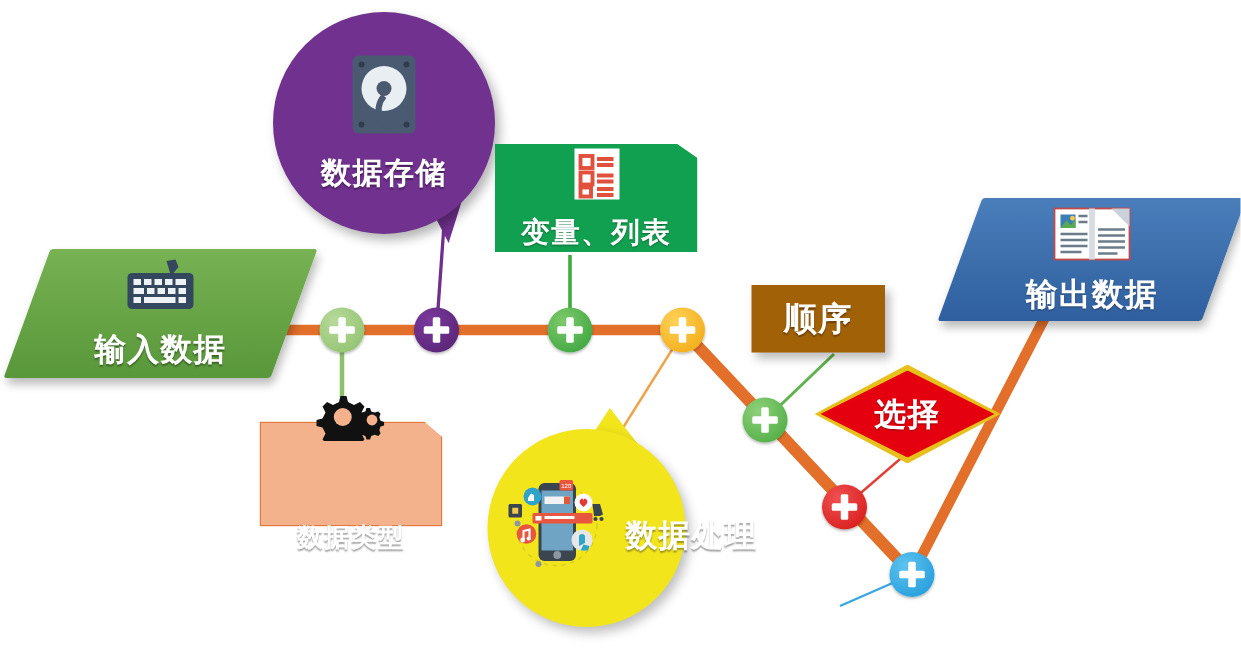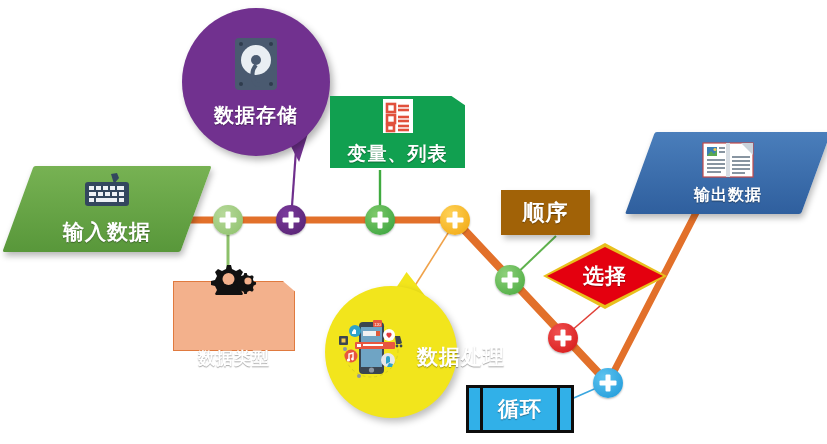--- a/index.html
+++ b/index.html
@@ -28,21 +28,21 @@
       align-items:center;justify-content:center;width:100%;height:100%;}
 
   
   #input-shape{left:18px;top:166px;width:178px;height:86px;}
   #input-shape .inner{background:linear-gradient(180deg,#77b253 0%,#58973a 100%);}
   #input-shape .lbl{font-size:21px;margin-top:2px;}
 
   
   #output-shape{left:640px;top:132px;width:176px;height:82px;}
   #output-shape .inner{background:linear-gradient(180deg,#4a7ebb 0%,#2f5f9e 100%);}
-  #output-shape .lbl{font-size:16px;margin-top:2px;}
+  #output-shape .lbl{font-size:21px;margin-top:2px;}
 
   
   #storage-bubble{left:182px;top:8px;width:148px;height:148px;}
   #storage-bubble .bub{position:absolute;left:0;top:0;width:148px;height:148px;
       border-radius:50%;background:#71318f;box-shadow:3px 4px 7px rgba(0,0,0,.30);}
   #storage-bubble .tail{position:absolute;left:96px;top:108px;width:34px;height:46px;
       background:#71318f;clip-path:polygon(0 0,100% 10%,62% 100%,20% 40%);}
   #storage-bubble .content{position:absolute;left:0;top:0;width:148px;height:148px;
       display:flex;flex-direction:column;align-items:center;justify-content:center;}
   #storage-bubble .lbl{font-size:20px;margin-top:6px;}
@@ -260,25 +260,20 @@
   <div class="shape" id="sequence-box">
     <span class="lbl">顺序</span>
   </div>
 
   <div class="shape" id="selection-diamond">
     <div class="dia"></div>
     <div class="dia2"></div>
     <span class="lbl">选择</span>
   </div>
 
-  <div class="shape" id="loop-box">
-    <div class="bar l"></div>
-    <div class="bar r"></div>
-    <span class="lbl">循环</span>
-  </div>
 
   <div class="shape para" id="output-shape">
     <div class="inner"></div>
     <div class="content">
       <span class="icon">
         <svg width="54" height="38" viewBox="0 0 54 38">
           <rect x="2" y="2" width="24" height="34" fill="#ffffff" stroke="#c34a4a" stroke-width="1.2"></rect>
           <rect x="28" y="2" width="24" height="34" fill="#ffffff" stroke="#c34a4a" stroke-width="1.2"></rect>
           <rect x="25" y="2" width="4" height="34" fill="#d7dde3"></rect>
           <rect x="6" y="6" width="10" height="9" fill="#3b7fb5"></rect>

